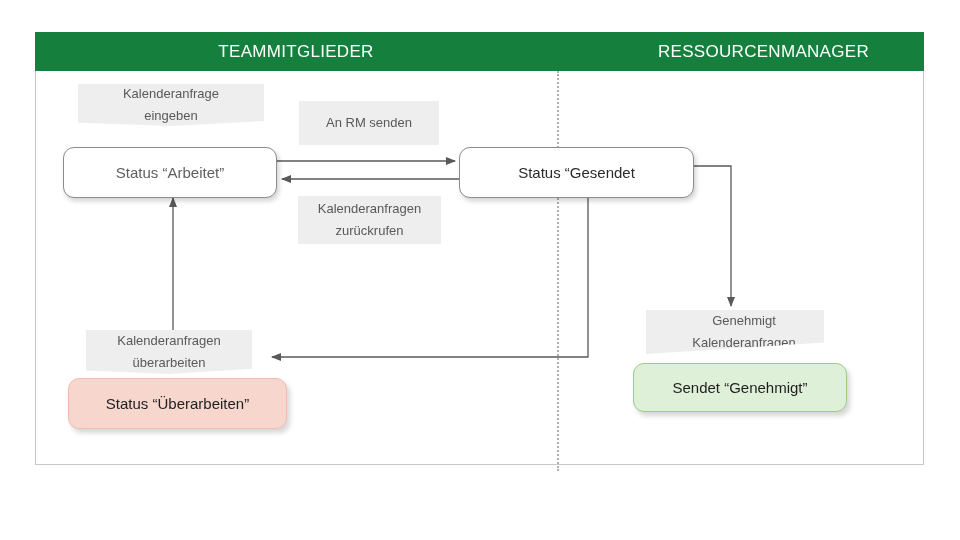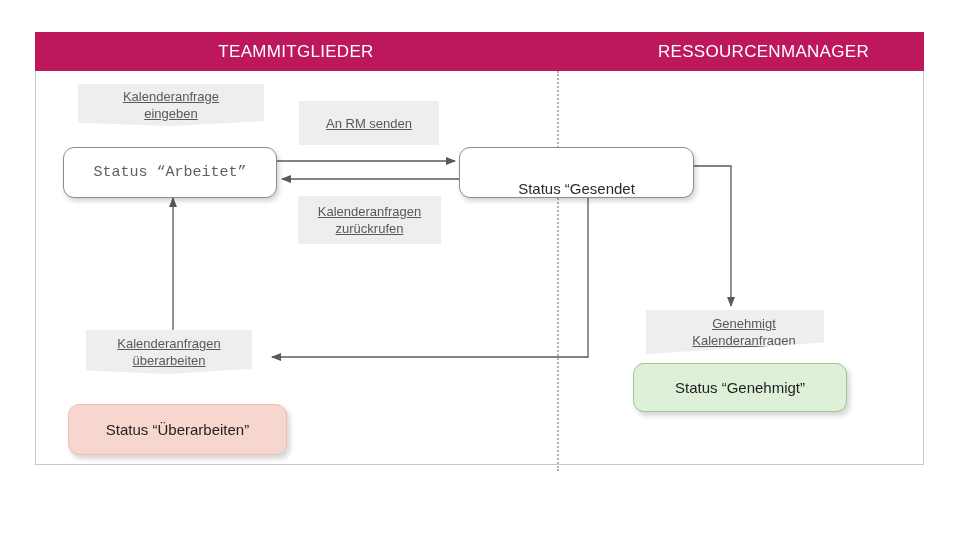--- a/index.html
+++ b/index.html
@@ -31,21 +31,21 @@
     box-sizing: border-box;
     background: #ffffff;
   }
   
   .header-band {
     position: absolute;
     left: 35px;
     top: 32px;
     width: 889px;
     height: 39px;
-    background: #be185d;
+    background: #15803d;
     box-sizing: border-box;
   }
   .header-label {
     position: absolute;
     top: 0;
     height: 39px;
     line-height: 39px;
     color: #ffffff;
     font-size: 17px;
     letter-spacing: 0.3px;
@@ -64,28 +64,27 @@
     height: 400px;
     border-left: 2px dotted #b0b0b0;
   }
 
   
   .note {
     position: absolute;
     background: #eeeeee;
     color: #595959;
     font-size: 13px;
-    line-height: 17px;
+    line-height: 22px;
     text-align: center;
     display: flex;
     align-items: center;
     justify-content: center;
     box-sizing: border-box;
     padding: 2px 6px;
-    text-decoration: underline;
   }
   
   .note.skew-bottom {
     -webkit-clip-path: polygon(0 0, 100% 0, 100% 88%, 50% 100%, 0 92%);
     clip-path: polygon(0 0, 100% 0, 100% 88%, 50% 100%, 0 92%);
   }
   .note.skew-down-right {
     -webkit-clip-path: polygon(0 0, 100% 0, 100% 74%, 0 100%);
     clip-path: polygon(0 0, 100% 0, 100% 74%, 0 100%);
     padding-left: 24px;
@@ -193,29 +192,29 @@
     <span style="white-space:pre-line;">Kalenderanfragen
 überarbeiten</span>
   </div>
 
   <div class="note skew-down-right" style="left:646px; top:310px; width:178px; height:44px;">
     <span style="white-space:pre-line;">Genehmigt
 Kalenderanfragen</span>
   </div>
 
 
-  <div class="state-box plain" style="left:63px; top:147px; width:214px; height:51px;font-family:Liberation Mono, monospace;">
+  <div class="state-box plain" style="left:63px; top:147px; width:214px; height:51px;">
     <span>Status “Arbeitet”</span>
   </div>
 
-  <div class="state-box plain dark-text" style="left:459px; top:147px; width:235px; height:51px;align-items:flex-end;">
+  <div class="state-box plain dark-text" style="left:459px; top:147px; width:235px; height:51px;">
     <span>Status “Gesendet</span>
   </div>
 
-  <div class="state-box pink" style="left:68px; top:378px; width:219px; height:51px;margin-top:26px;">
+  <div class="state-box pink" style="left:68px; top:378px; width:219px; height:51px;">
     <span>Status “Überarbeiten”</span>
   </div>
 
   <div class="state-box green" style="left:633px; top:363px; width:214px; height:49px;">
-    <span>Status “Genehmigt”</span>
+    <span>Sendet “Genehmigt”</span>
   </div>
 
 </div>
 
 </body></html>

